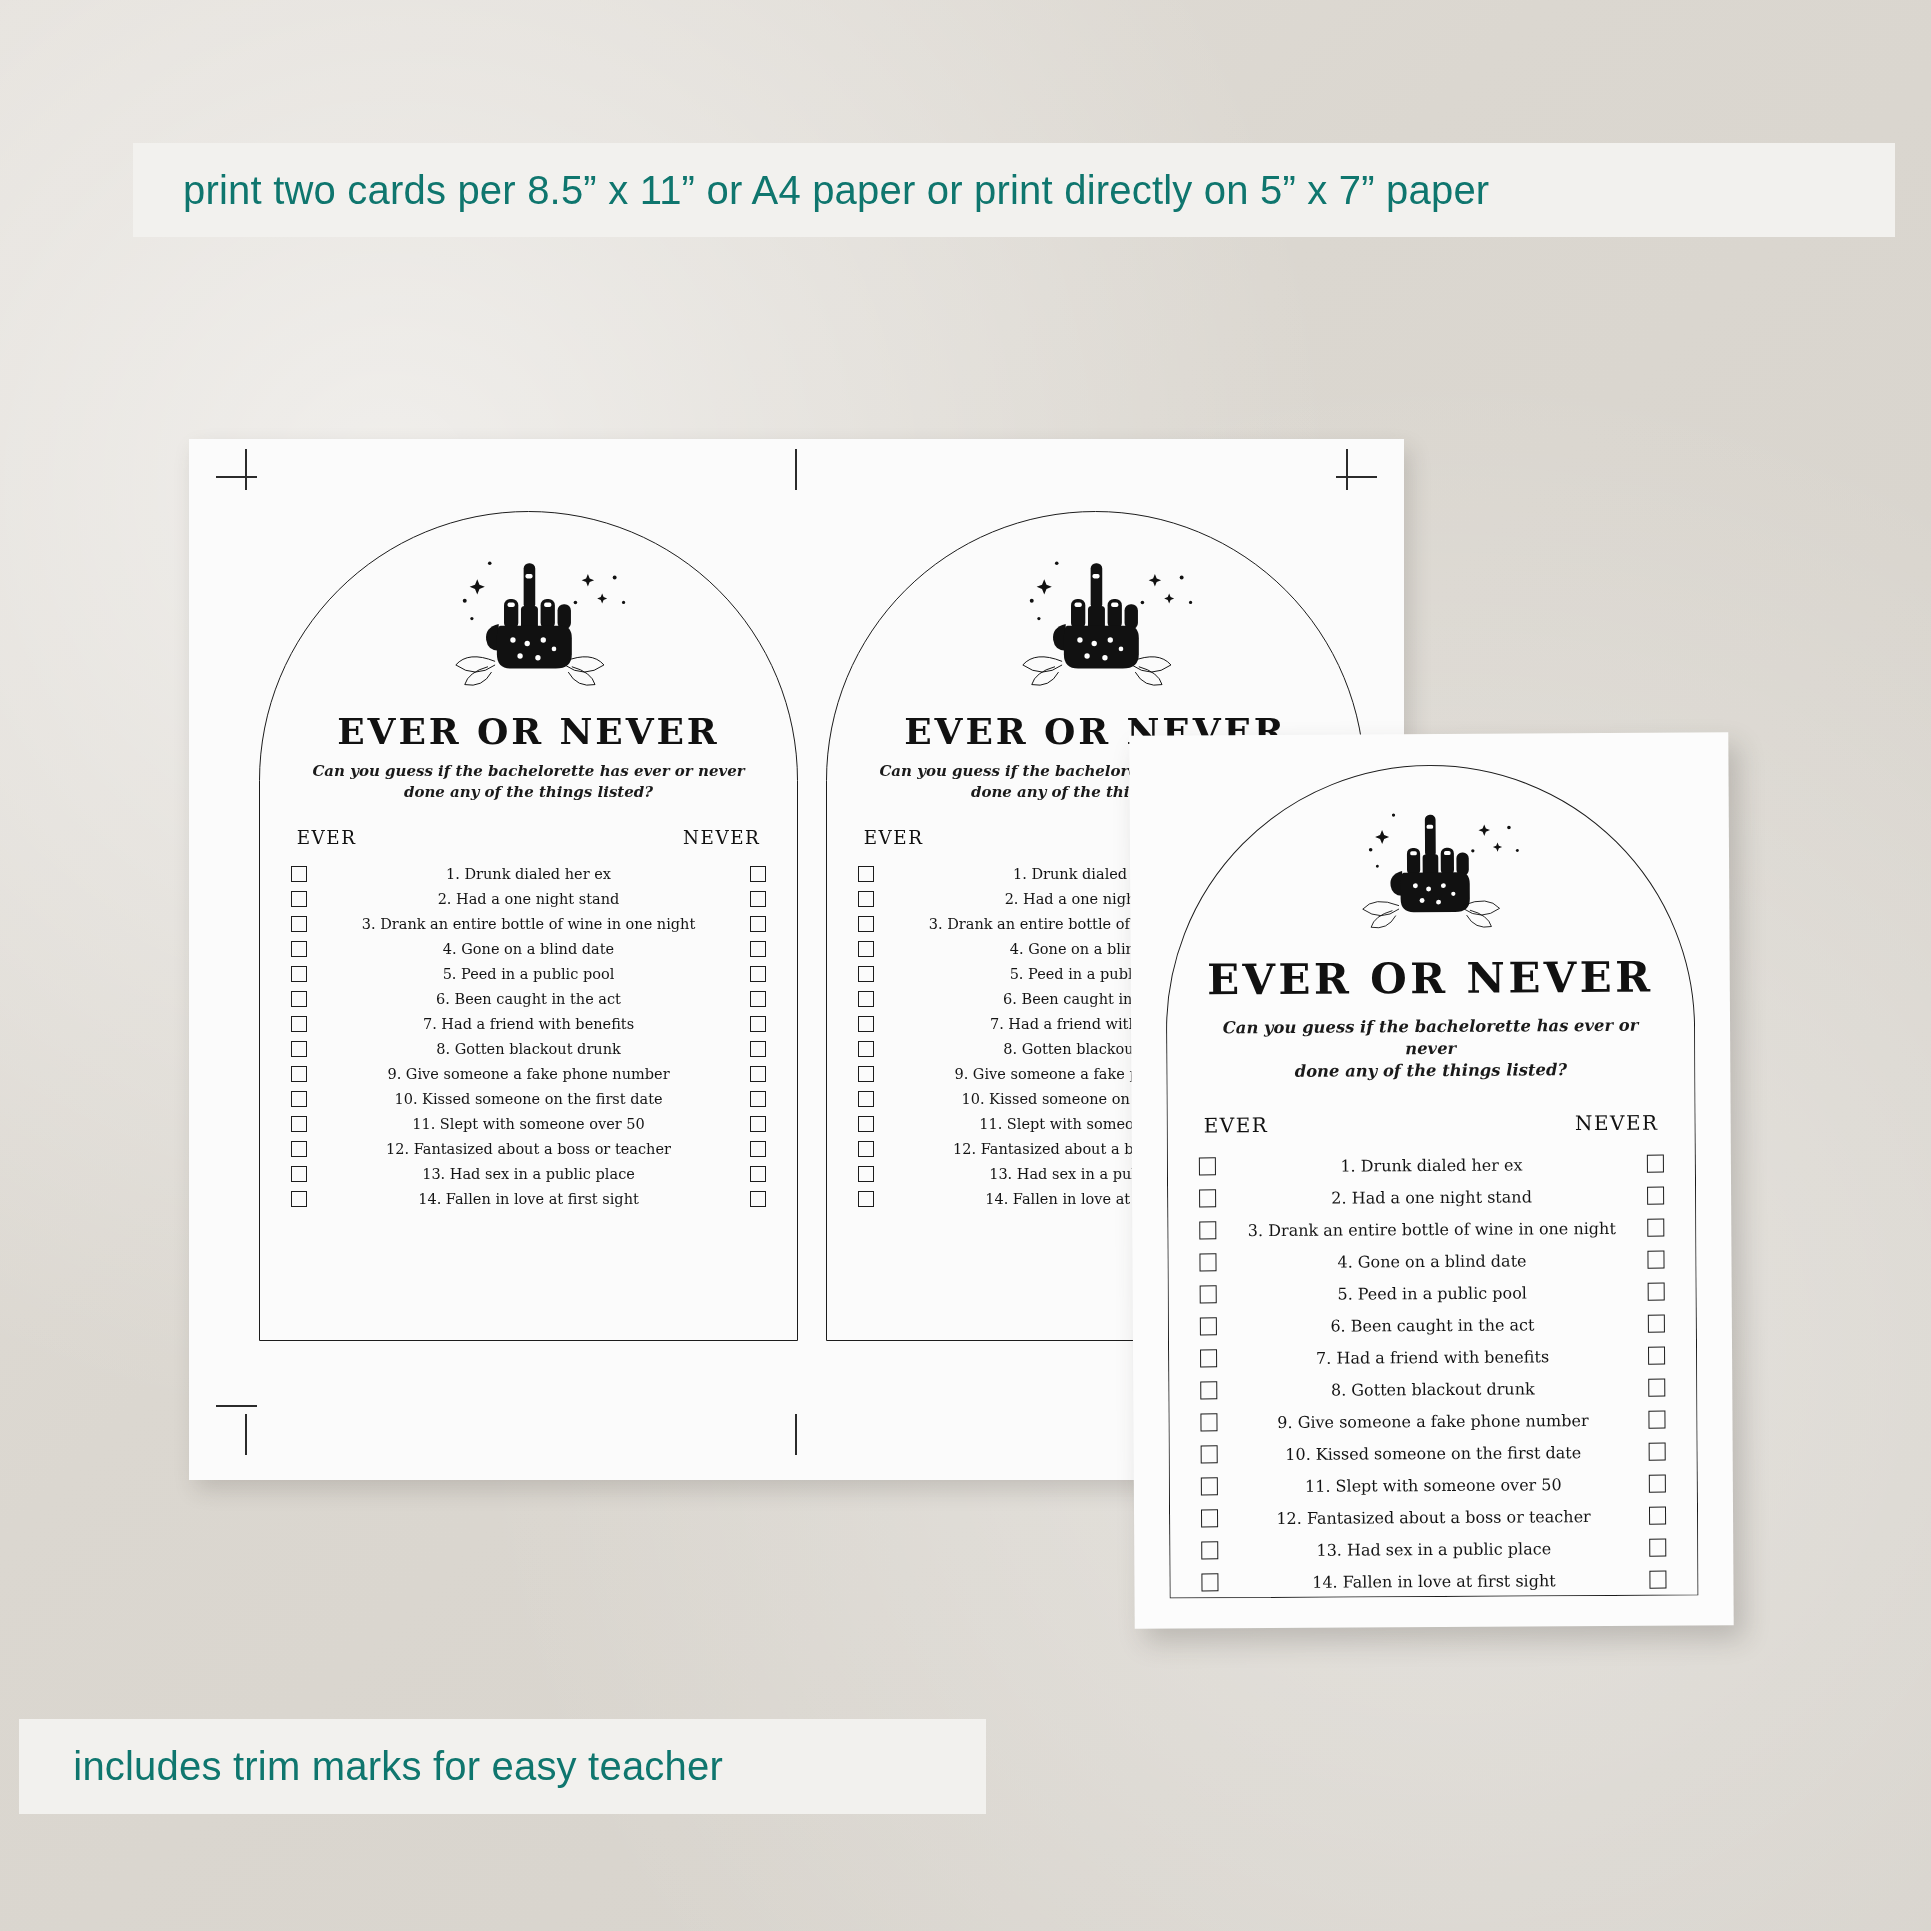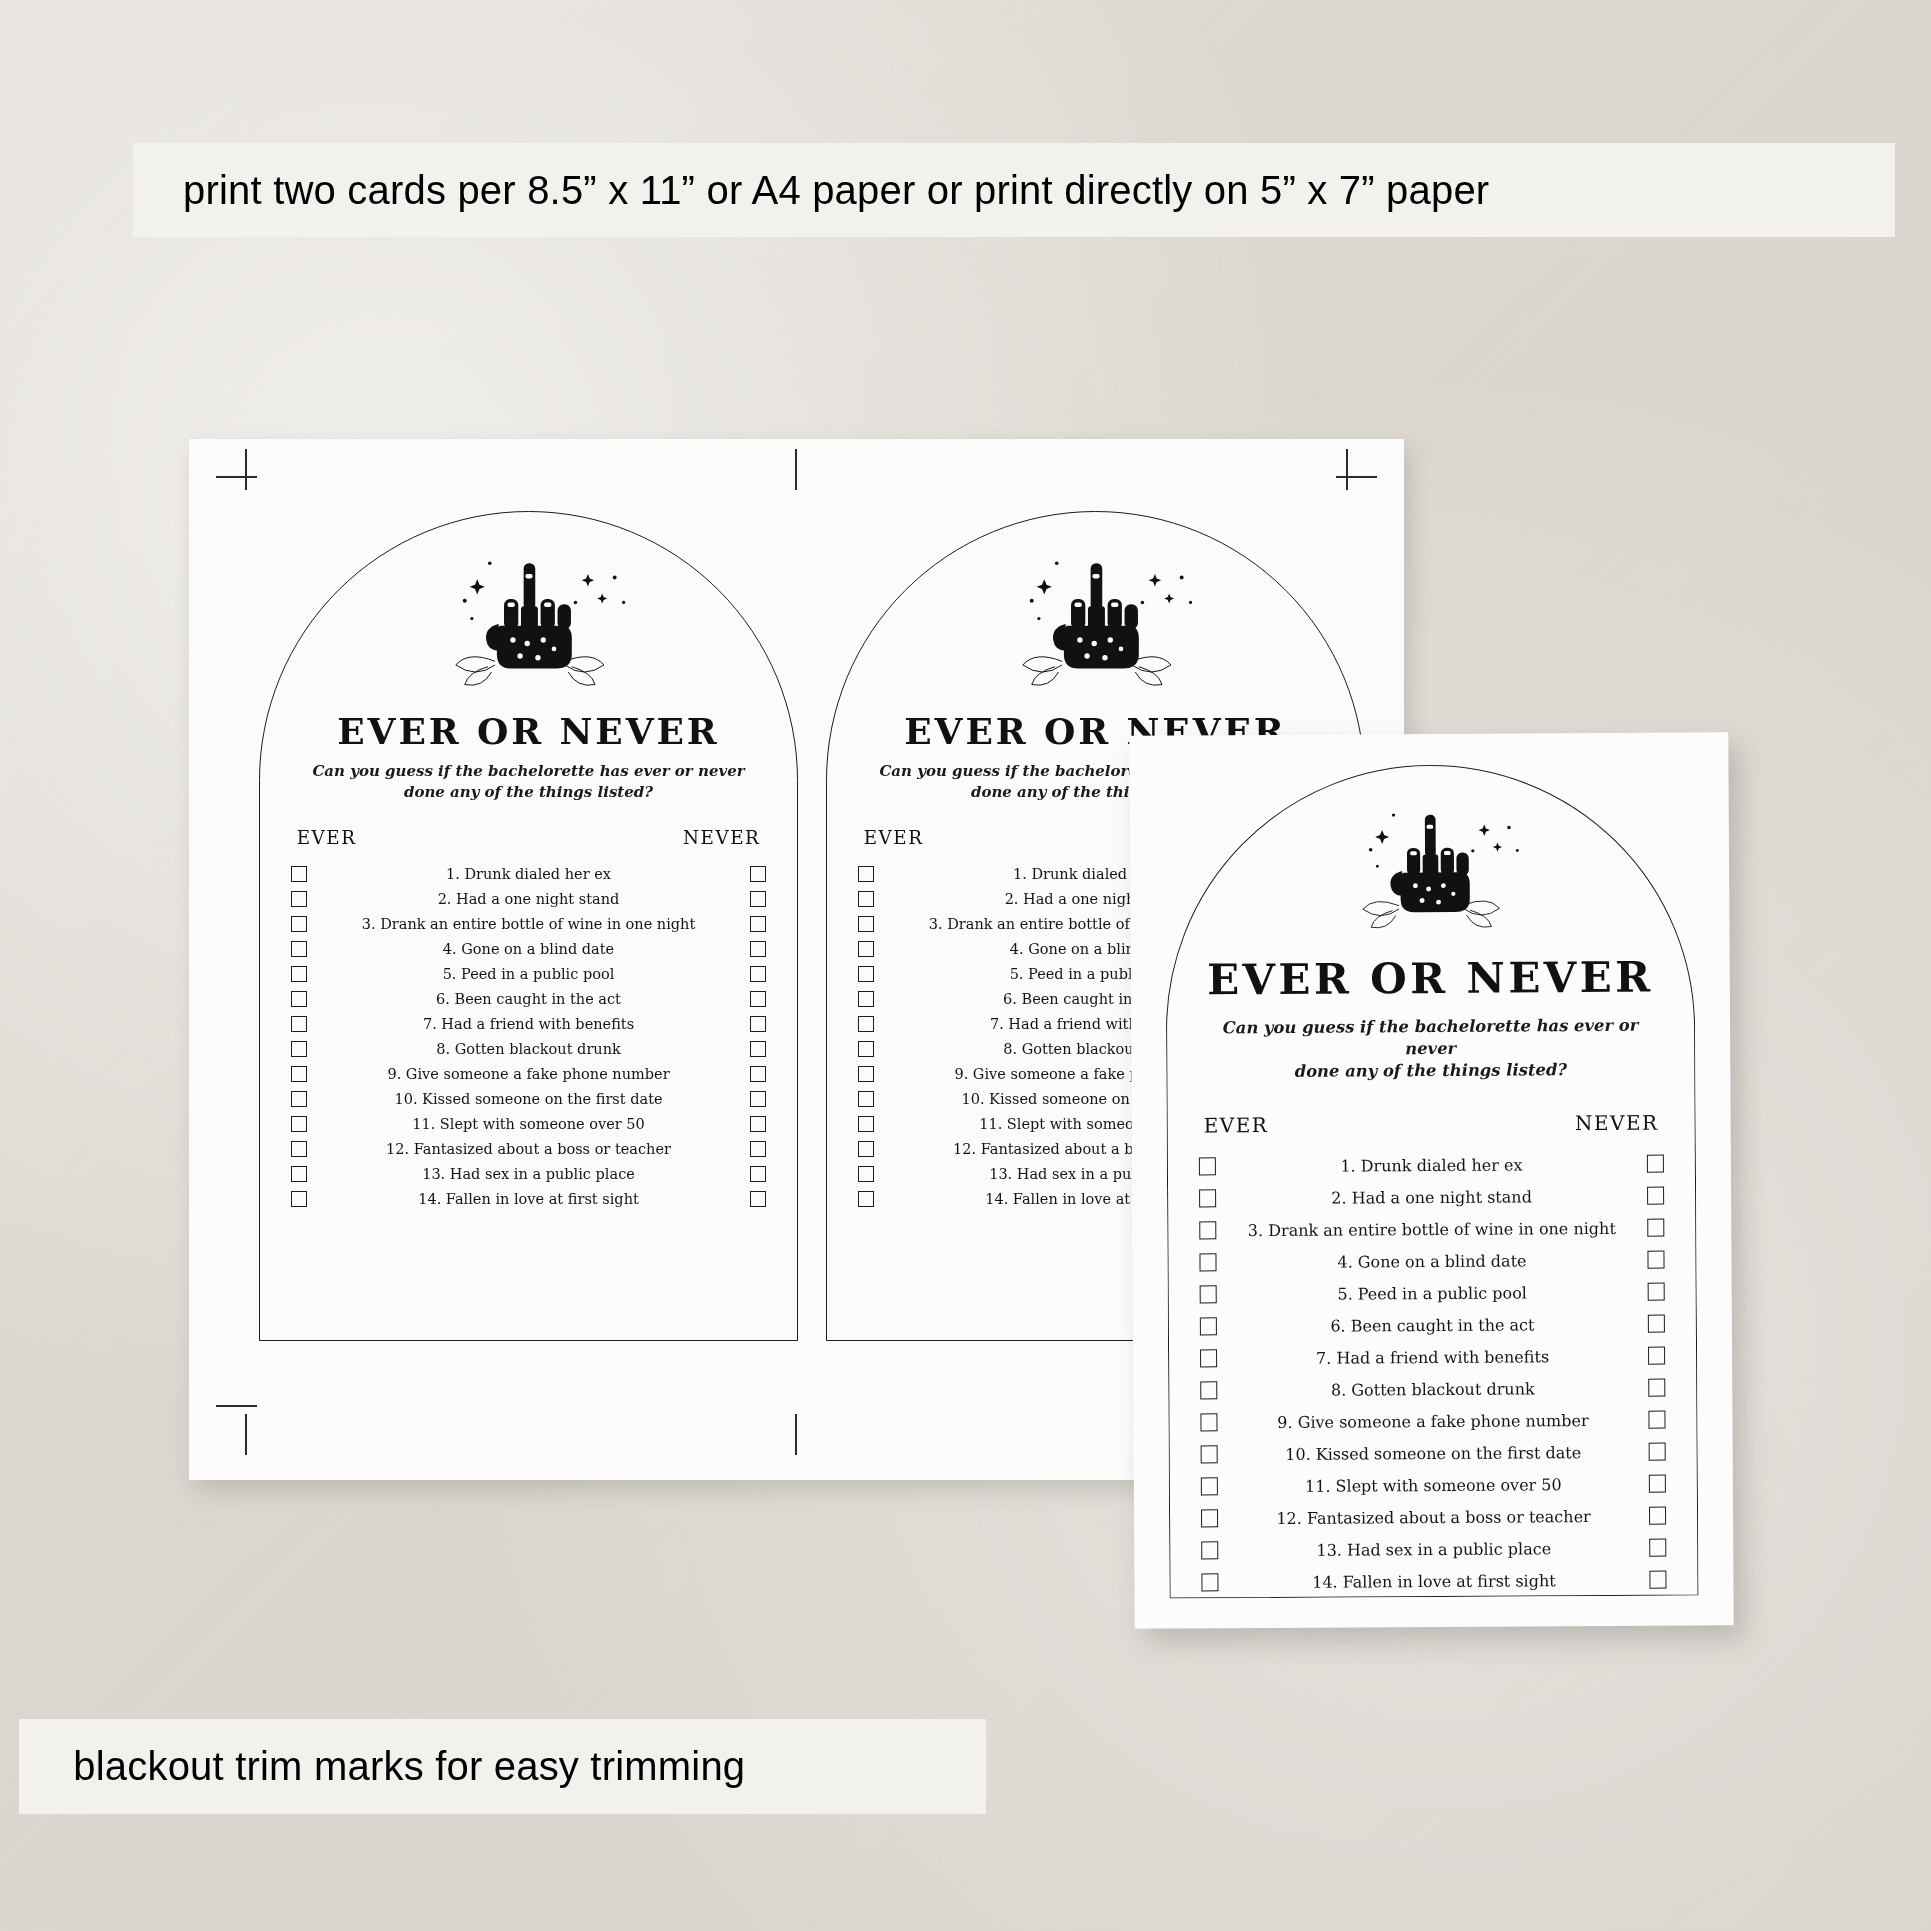--- a/index.html
+++ b/index.html
@@ -24,21 +24,21 @@
       radial-gradient(circle at 75% 70%, rgba(255,255,255,0.35), rgba(255,255,255,0) 50%),
       linear-gradient(135deg, #e2ded8 0%, #dbd7d0 40%, #d6d2cb 100%);
   }
 
   
   .banner {
     position: absolute;
     background: #f2f1ee;
     display: flex;
     align-items: center;
-    color: #000000;
+    color: #0f766e;
     letter-spacing: 0.2px;
   }
   .banner-top {
     left: 133px;
     top: 143px;
     width: 1762px;
     height: 94px;
     padding-left: 50px;
     box-sizing: border-box;
     font-size: 40px;
@@ -203,21 +203,21 @@
 </head>
 <body>
 
 <div class="bg-texture"></div>
 
 <div class="banner banner-top">
   <span>print two cards per 8.5” x 11” or A4 paper or print directly on 5” x 7” paper</span>
 </div>
 
 <div class="banner banner-bottom">
-  <span>blackout trim marks for easy trimming</span>
+  <span>includes trim marks for easy teacher</span>
 </div>
 
 <div class="sheet">
   <div class="sheet-inner">
 
     <div class="tmark tm-h" style="left:27px;  top:37px;"></div>
     <div class="tmark tm-v" style="left:56px;  top:9.7px;"></div>
     <div class="tmark tm-h" style="left:1147px;top:37px;"></div>
     <div class="tmark tm-v" style="left:1157px;top:9.7px;"></div>
     <div class="tmark tm-h" style="left:27px;  top:966px;"></div>

